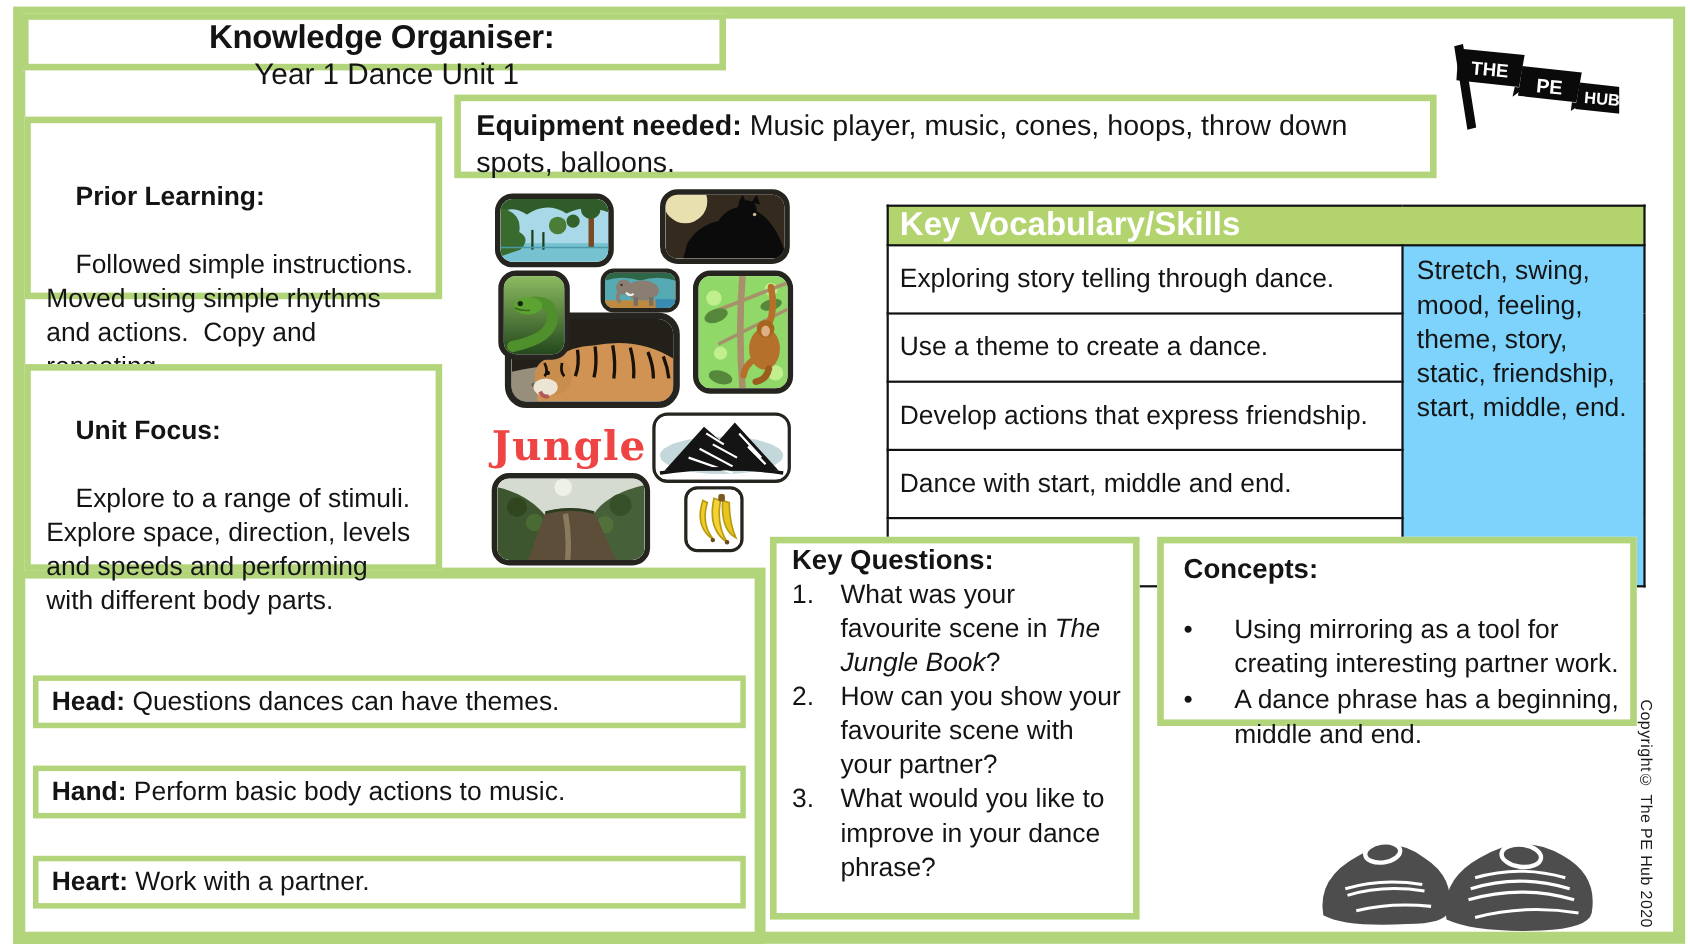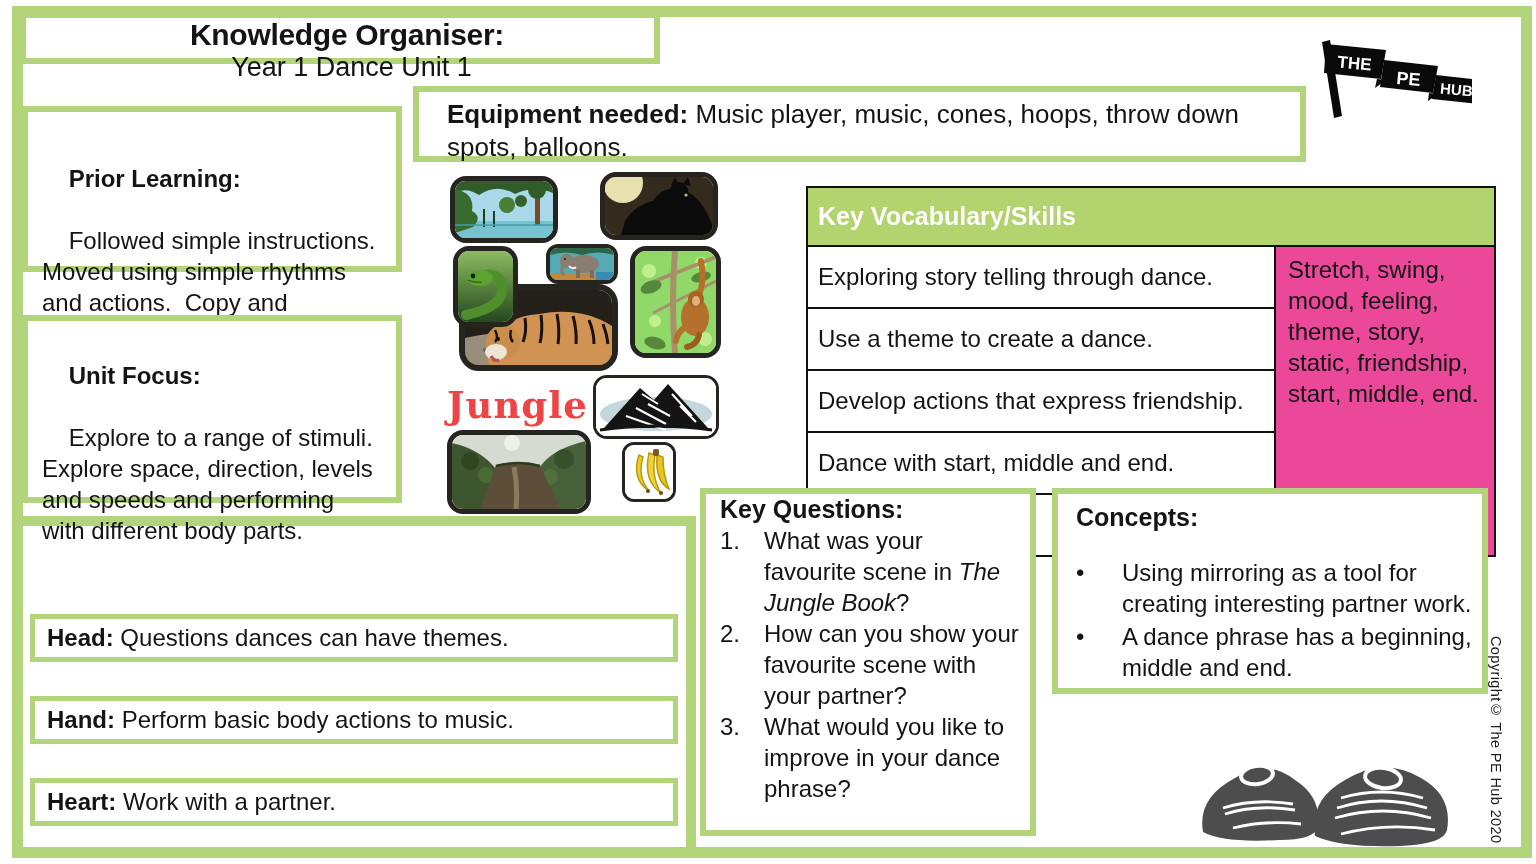--- a/index.html
+++ b/index.html
@@ -20,43 +20,43 @@
   .hhh-frame{position:absolute;box-sizing:border-box;border:10px solid var(--green);
          left:12px;top:516px;width:684px;height:342px;background:transparent;}
   
   .title-box{left:20px;top:12px;width:640px;height:52px;display:flex;align-items:center;
          padding-left:14px;white-space:nowrap;z-index:5;flex-direction:column;}
   .title-bold{font-weight:bold;font-size:30px;letter-spacing:-.3px;}
   .title-rest{font-size:27px;margin-left:9px;}
   
   .txt{font-size:24px;line-height:31px;white-space:pre-wrap;}
   .prior-box{left:22px;top:106px;width:380px;height:166px;padding:20px 14px;}
-  .unit-box{left:22px;top:315px;width:380px;height:188px;padding:8px 14px;}
-  .equip-box{left:413px;top:86px;width:893px;height:76px;padding:6px 28px;font-size:26px;line-height:33px;}
+  .unit-box{left:22px;top:331px;width:380px;height:188px;padding:8px 14px;}
+  .equip-box{left:413px;top:86px;width:893px;height:76px;padding:6px 14px;font-size:26px;line-height:33px;}
   .bold{font-weight:bold;}
   
   .vocab{position:absolute;left:806px;top:186px;width:688px;border-collapse:collapse;
          table-layout:fixed;}
   .vocab th,.vocab td{border:2.5px solid #111;box-sizing:border-box;}
-  .vocab th{background:var(--hgreen);color:#fff;font-size:25px;font-weight:bold;
-         text-align:left;padding:14px 10px;height:31px;}
+  .vocab th{background:var(--hgreen);color:#fff;font-size:30px;font-weight:bold;
+         text-align:left;padding:0 10px;height:31px;}
   .vocab td.skill{font-size:24px;padding:16px 10px;height:43px;vertical-align:middle;background:#fff;}
-  .vocab td.words{font-size:24px;line-height:31px;padding:7px 6px 0 12px;vertical-align:top;background:#ec4899;}
+  .vocab td.words{font-size:24px;line-height:31px;padding:7px 6px 0 12px;vertical-align:top;background:#7dd3fc;}
   
   .hhh{position:absolute;box-sizing:border-box;border:5px solid var(--green);background:#fff;
        left:30px;width:648px;height:48px;display:flex;align-items:center;padding-left:12px;
        font-size:24px;white-space:nowrap;}
   
   .kq-box{left:700px;top:488px;width:336px;height:348px;padding:0 10px 0 14px;}
   .kq-head,.c-head{font-size:25px;font-weight:bold;line-height:31px;}
   .kq-list{margin:0;padding:0;list-style:none;font-size:24px;line-height:31px;}
   .kq-list li{display:grid;grid-template-columns:44px 1fr;}
   .kq-num{}
   
-  .concepts-box{left:1052px;top:488px;width:436px;height:206px;padding:8px 10px 0 18px;}
+  .concepts-box{left:1052px;top:488px;width:436px;height:172px;padding:8px 10px 0 18px;}
   .c-list{margin:24px 0 0 0;padding:0;list-style:none;font-size:24px;line-height:31px;}
   .c-list li{display:grid;grid-template-columns:46px 1fr;margin-bottom:2px;}
   
   .collage{position:absolute;left:445px;top:170px;width:282px;height:348px;}
   .tile{position:absolute;box-sizing:border-box;border:5px solid #26241f;border-radius:16px;
         overflow:hidden;background:#fff;}
   .tile svg{display:block;width:100%;height:100%;}
   .t-scene{left:5px;top:6px;width:108px;height:67px;}
   .t-panther{left:155px;top:2px;width:118px;height:68px;}
   .t-snake{left:8px;top:76px;width:65px;height:81px;z-index:3;}

